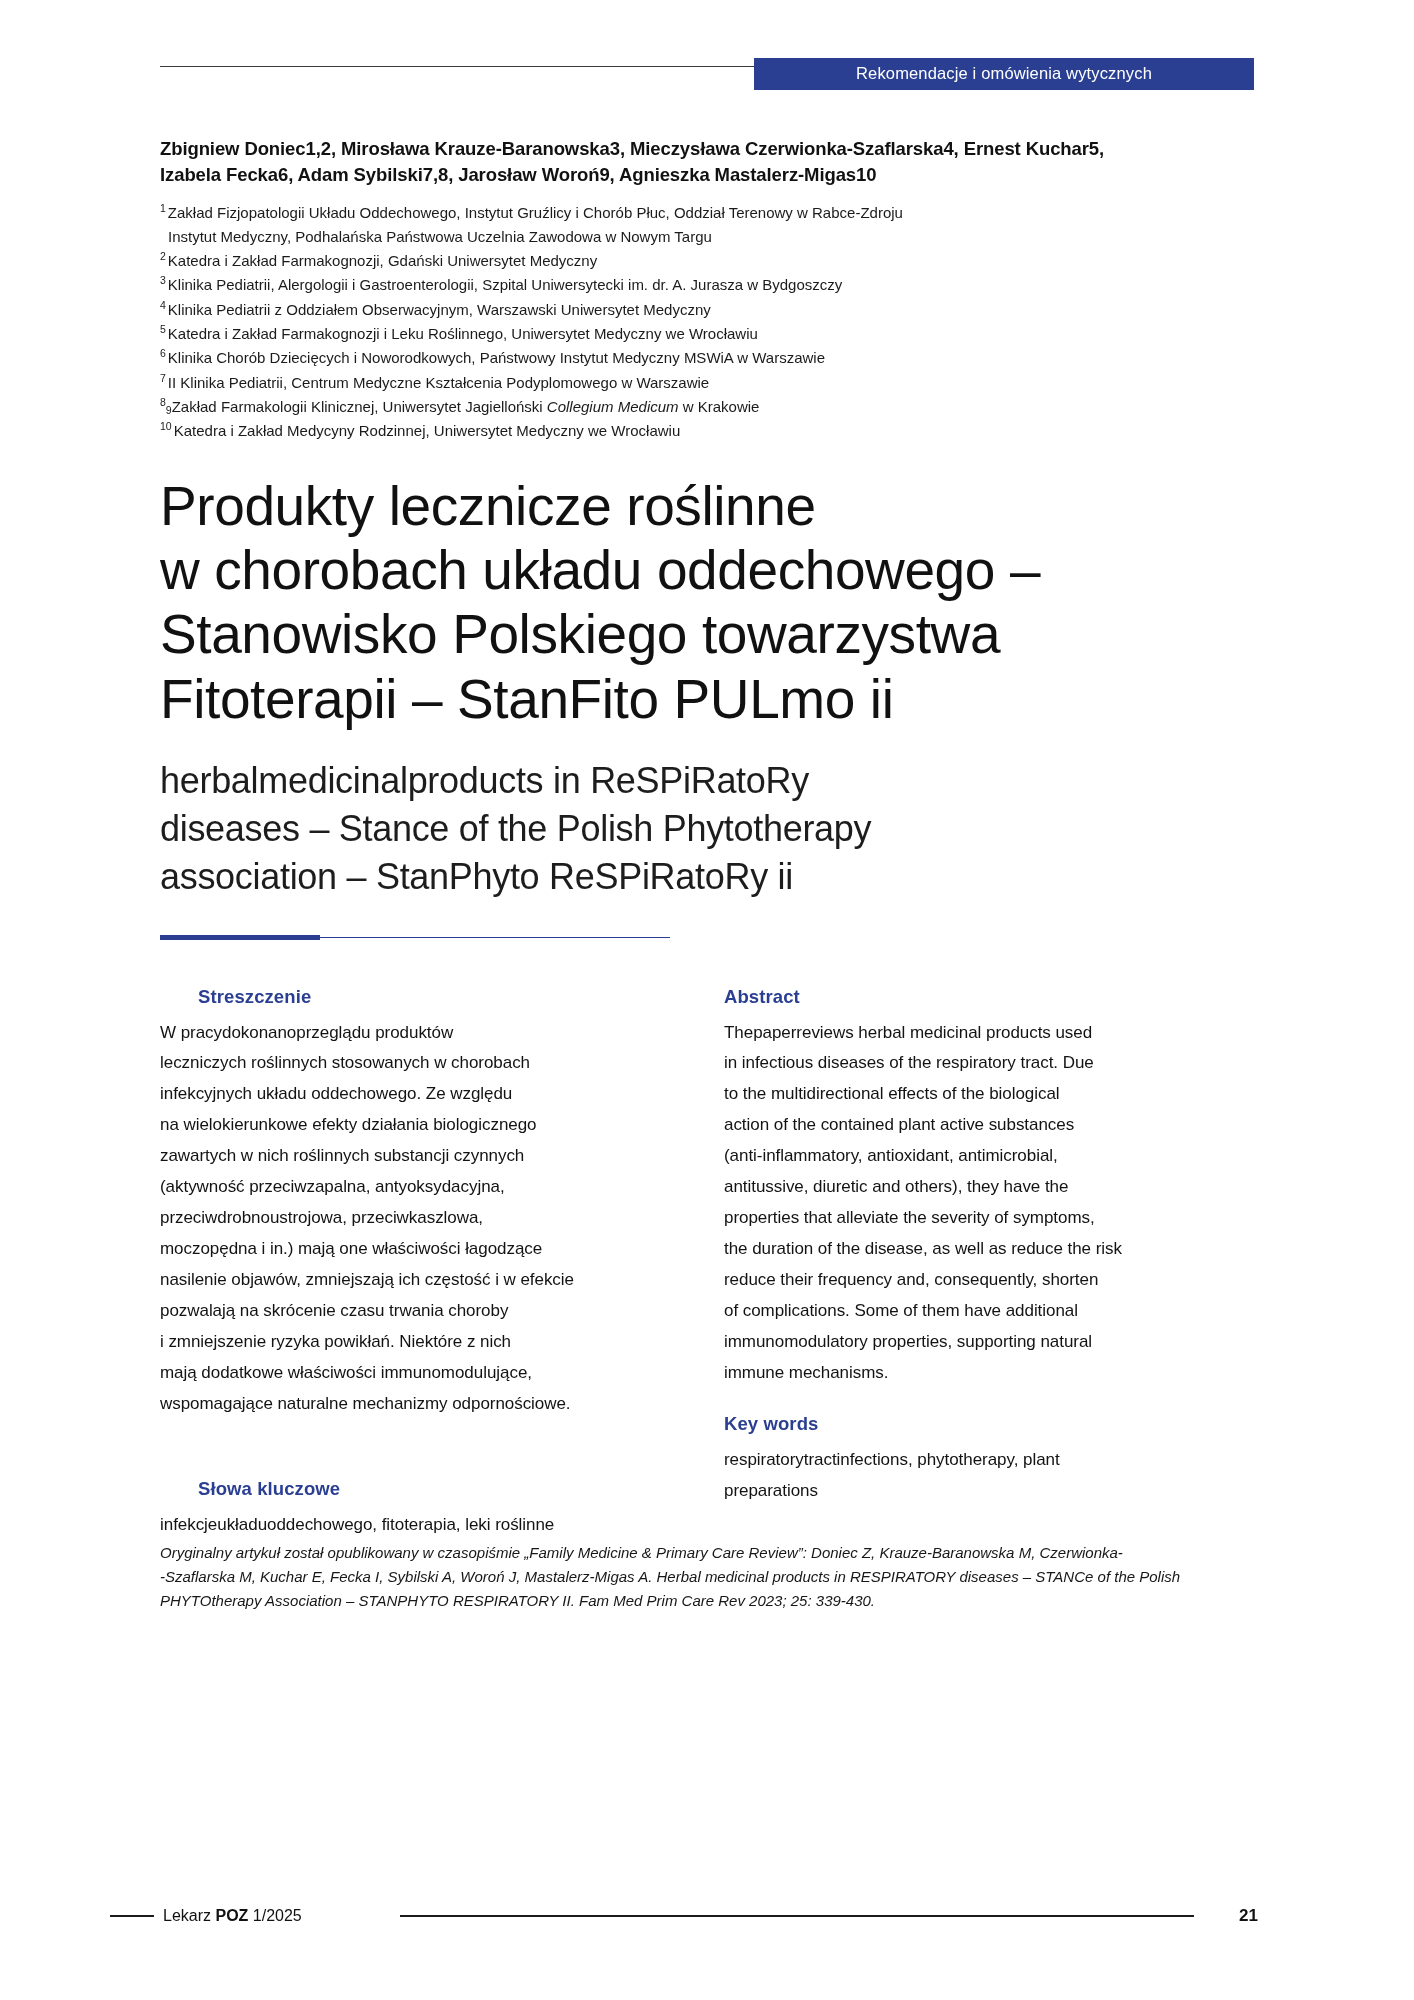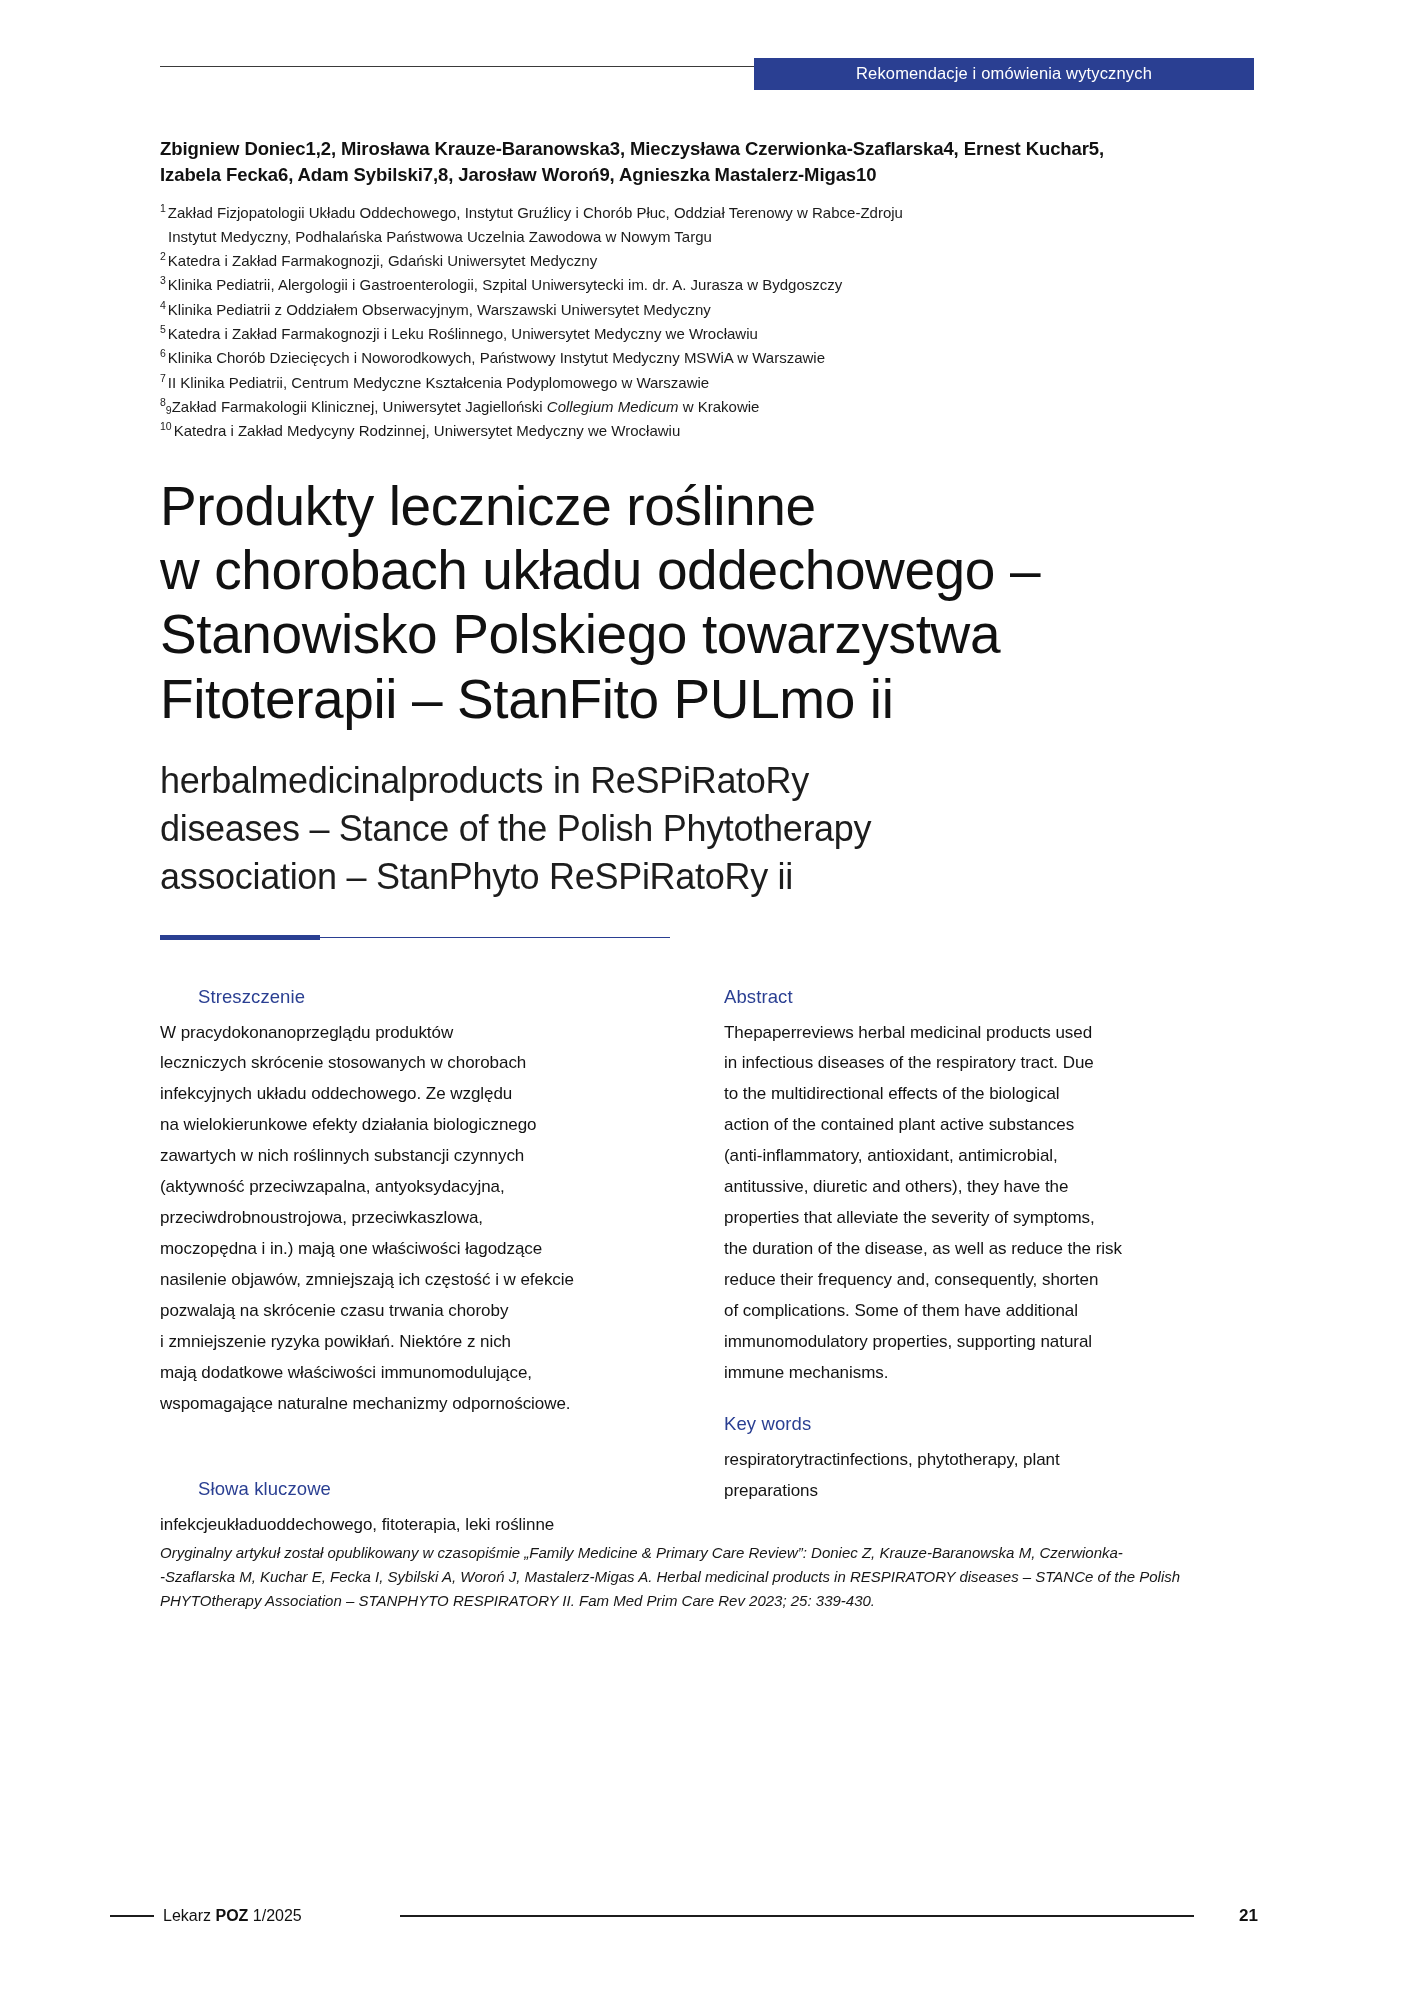--- a/index.html
+++ b/index.html
@@ -151,21 +151,21 @@
   .abstract-grid {
     display: flex;
     gap: 64px;
     align-items: flex-start;
   }
   .col { width: 500px; }
 
   .sec-head {
     color: #2a3f92;
     font-size: 18.5px;
-    font-weight: normal;
+    font-weight: bold;
     letter-spacing: 0.1px;
     margin-bottom: 10px;
     padding-left: 38px;
   }
   .sec-head.nopad { padding-left: 0; }
 
   .body-text {
     font-size: 17px;
     line-height: 1.82;
     color: #131313;
@@ -308,21 +308,21 @@
       <div class="thick"></div>
       <div class="thin"></div>
     </div>
 
     <div class="abstract-grid">
 
       <div class="col">
         <div class="sec-head">Streszczenie</div>
         <div class="body-text">
           <div>W pracydokonanoprzeglądu produktów</div>
-          <div>leczniczych skrócenie stosowanych w chorobach</div>
+          <div>leczniczych roślinnych stosowanych w chorobach</div>
           <div>infekcyjnych układu oddechowego. Ze względu</div>
           <div>na wielokierunkowe efekty działania biologicznego</div>
           <div>zawartych w nich roślinnych substancji czynnych</div>
           <div>(aktywność przeciwzapalna, antyoksydacyjna,</div>
           <div>przeciwdrobnoustrojowa, przeciwkaszlowa,</div>
           <div>moczopędna i in.) mają one właściwości łagodzące</div>
           <div>nasilenie objawów, zmniejszają ich częstość i w efekcie</div>
           <div>pozwalają na skrócenie czasu trwania choroby</div>
           <div>i zmniejszenie ryzyka powikłań. Niektóre z nich</div>
           <div>mają dodatkowe właściwości immunomodulujące,</div>

